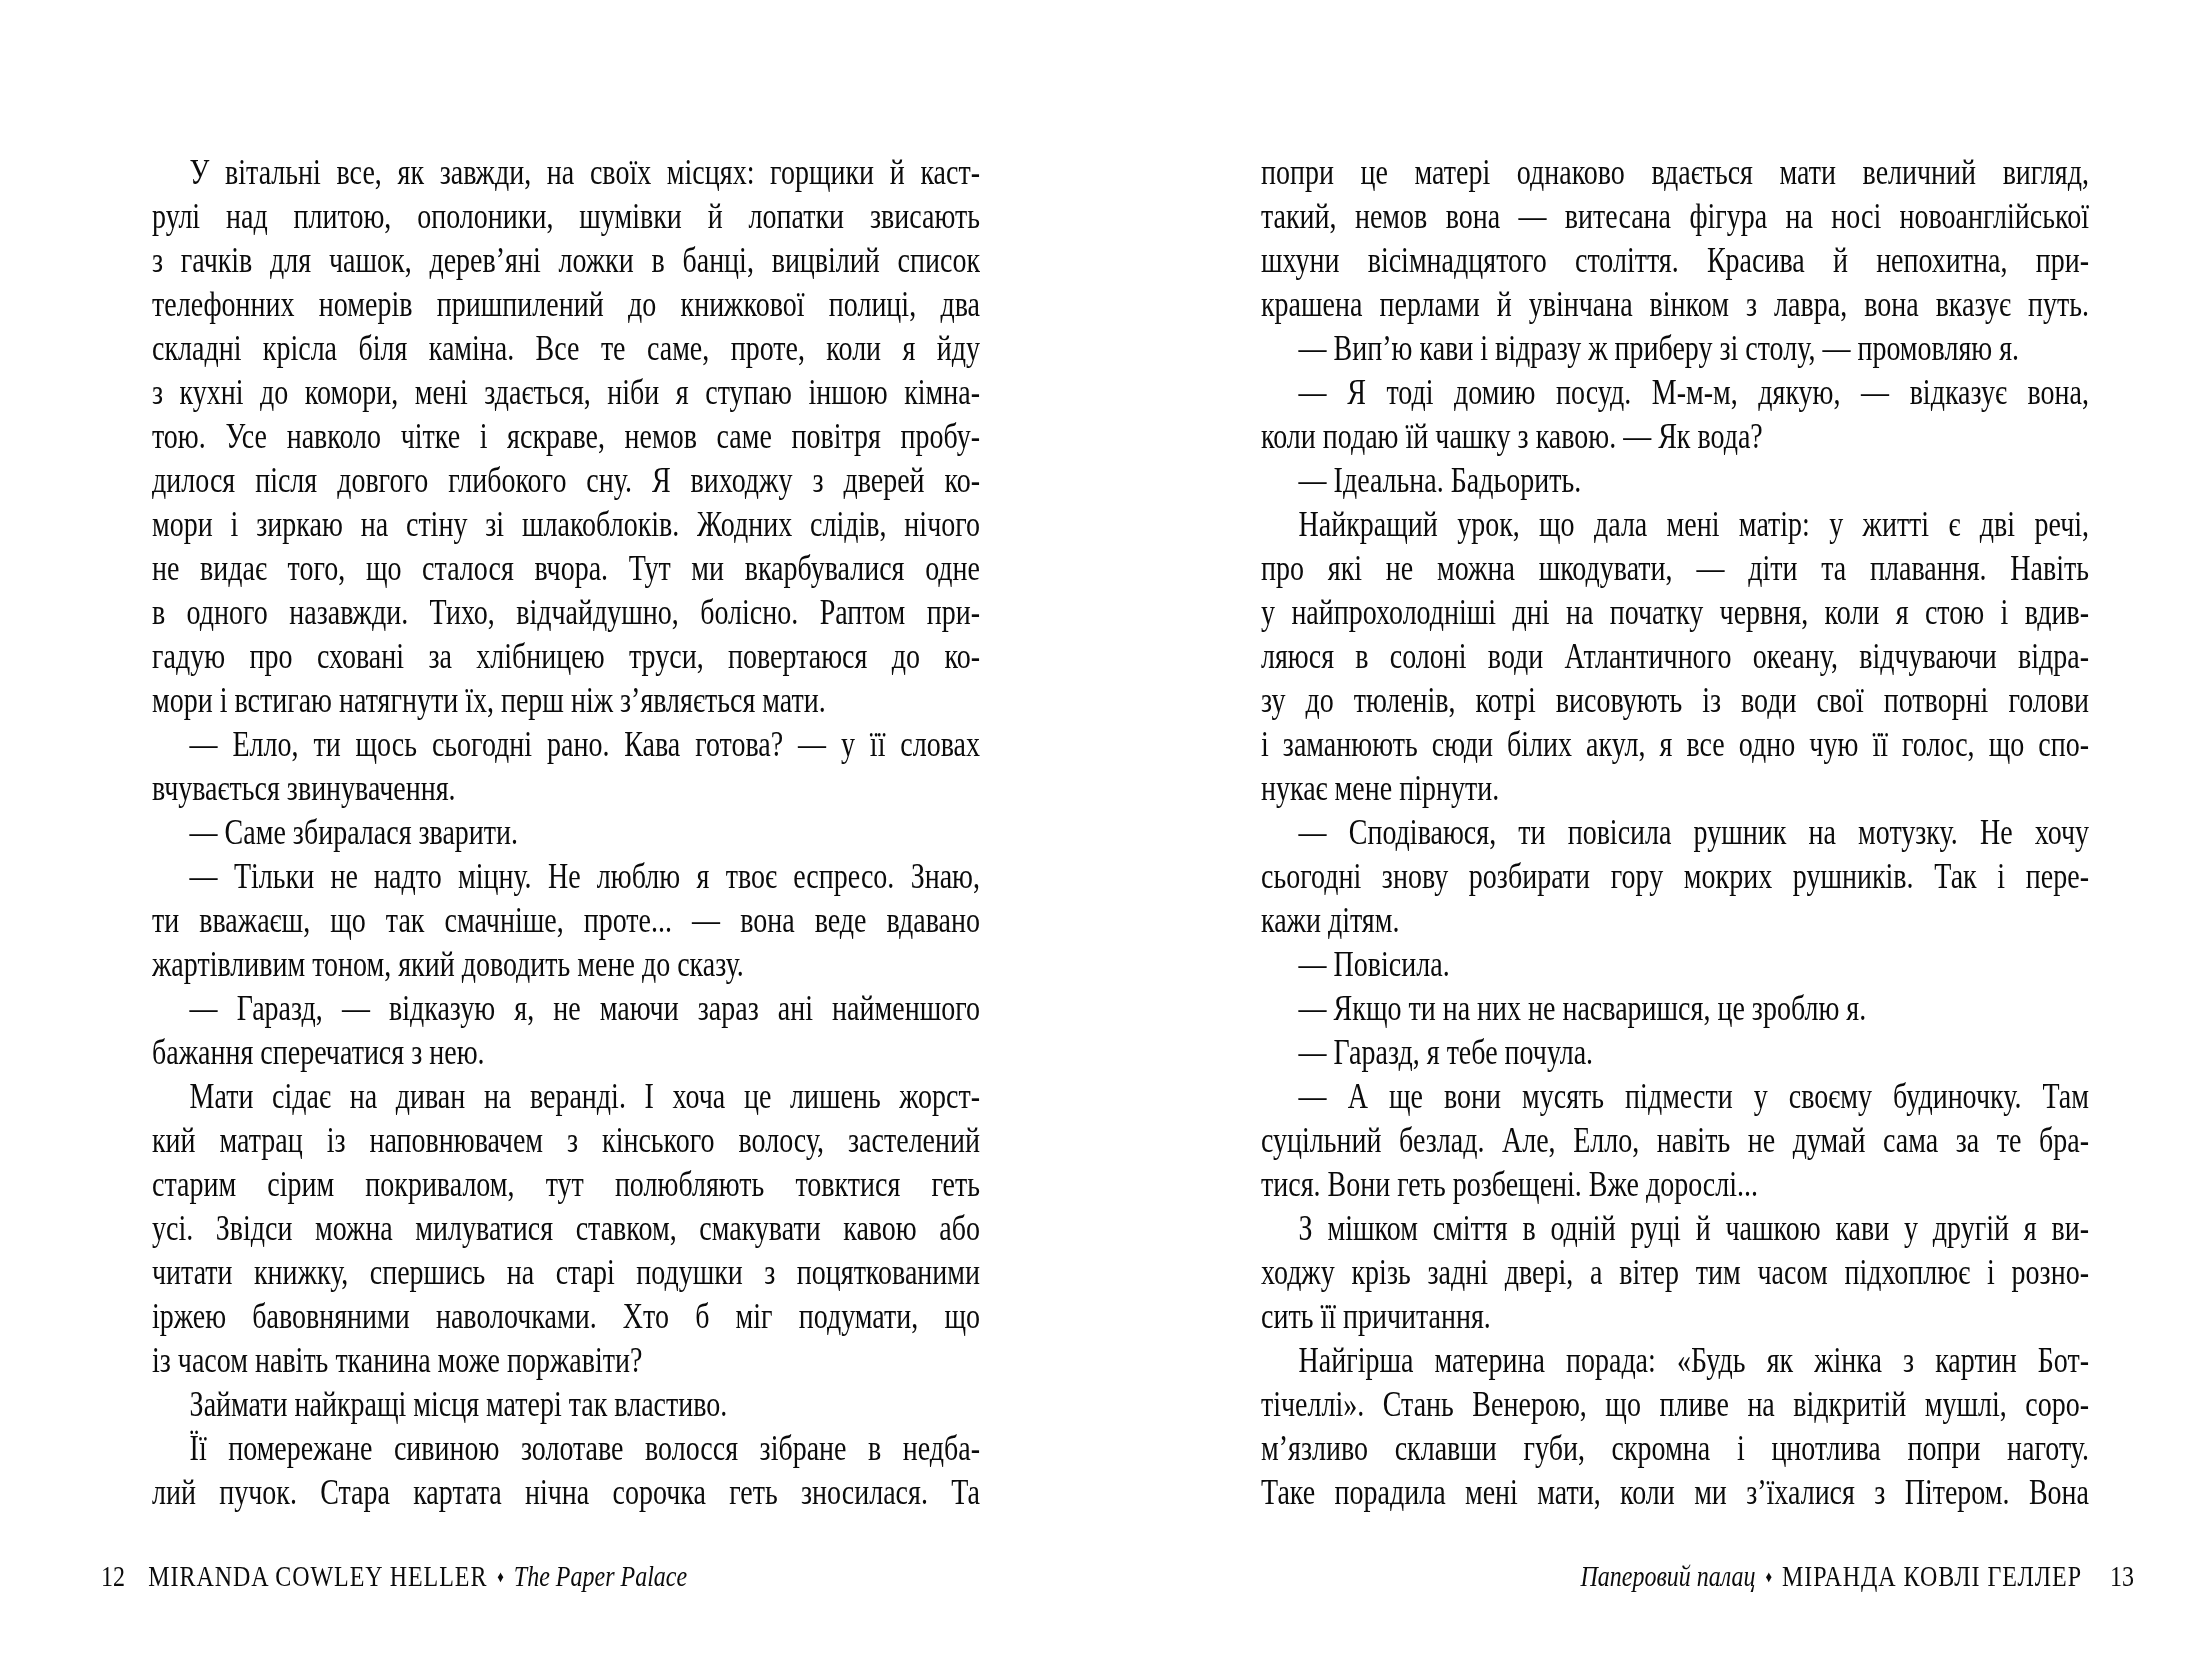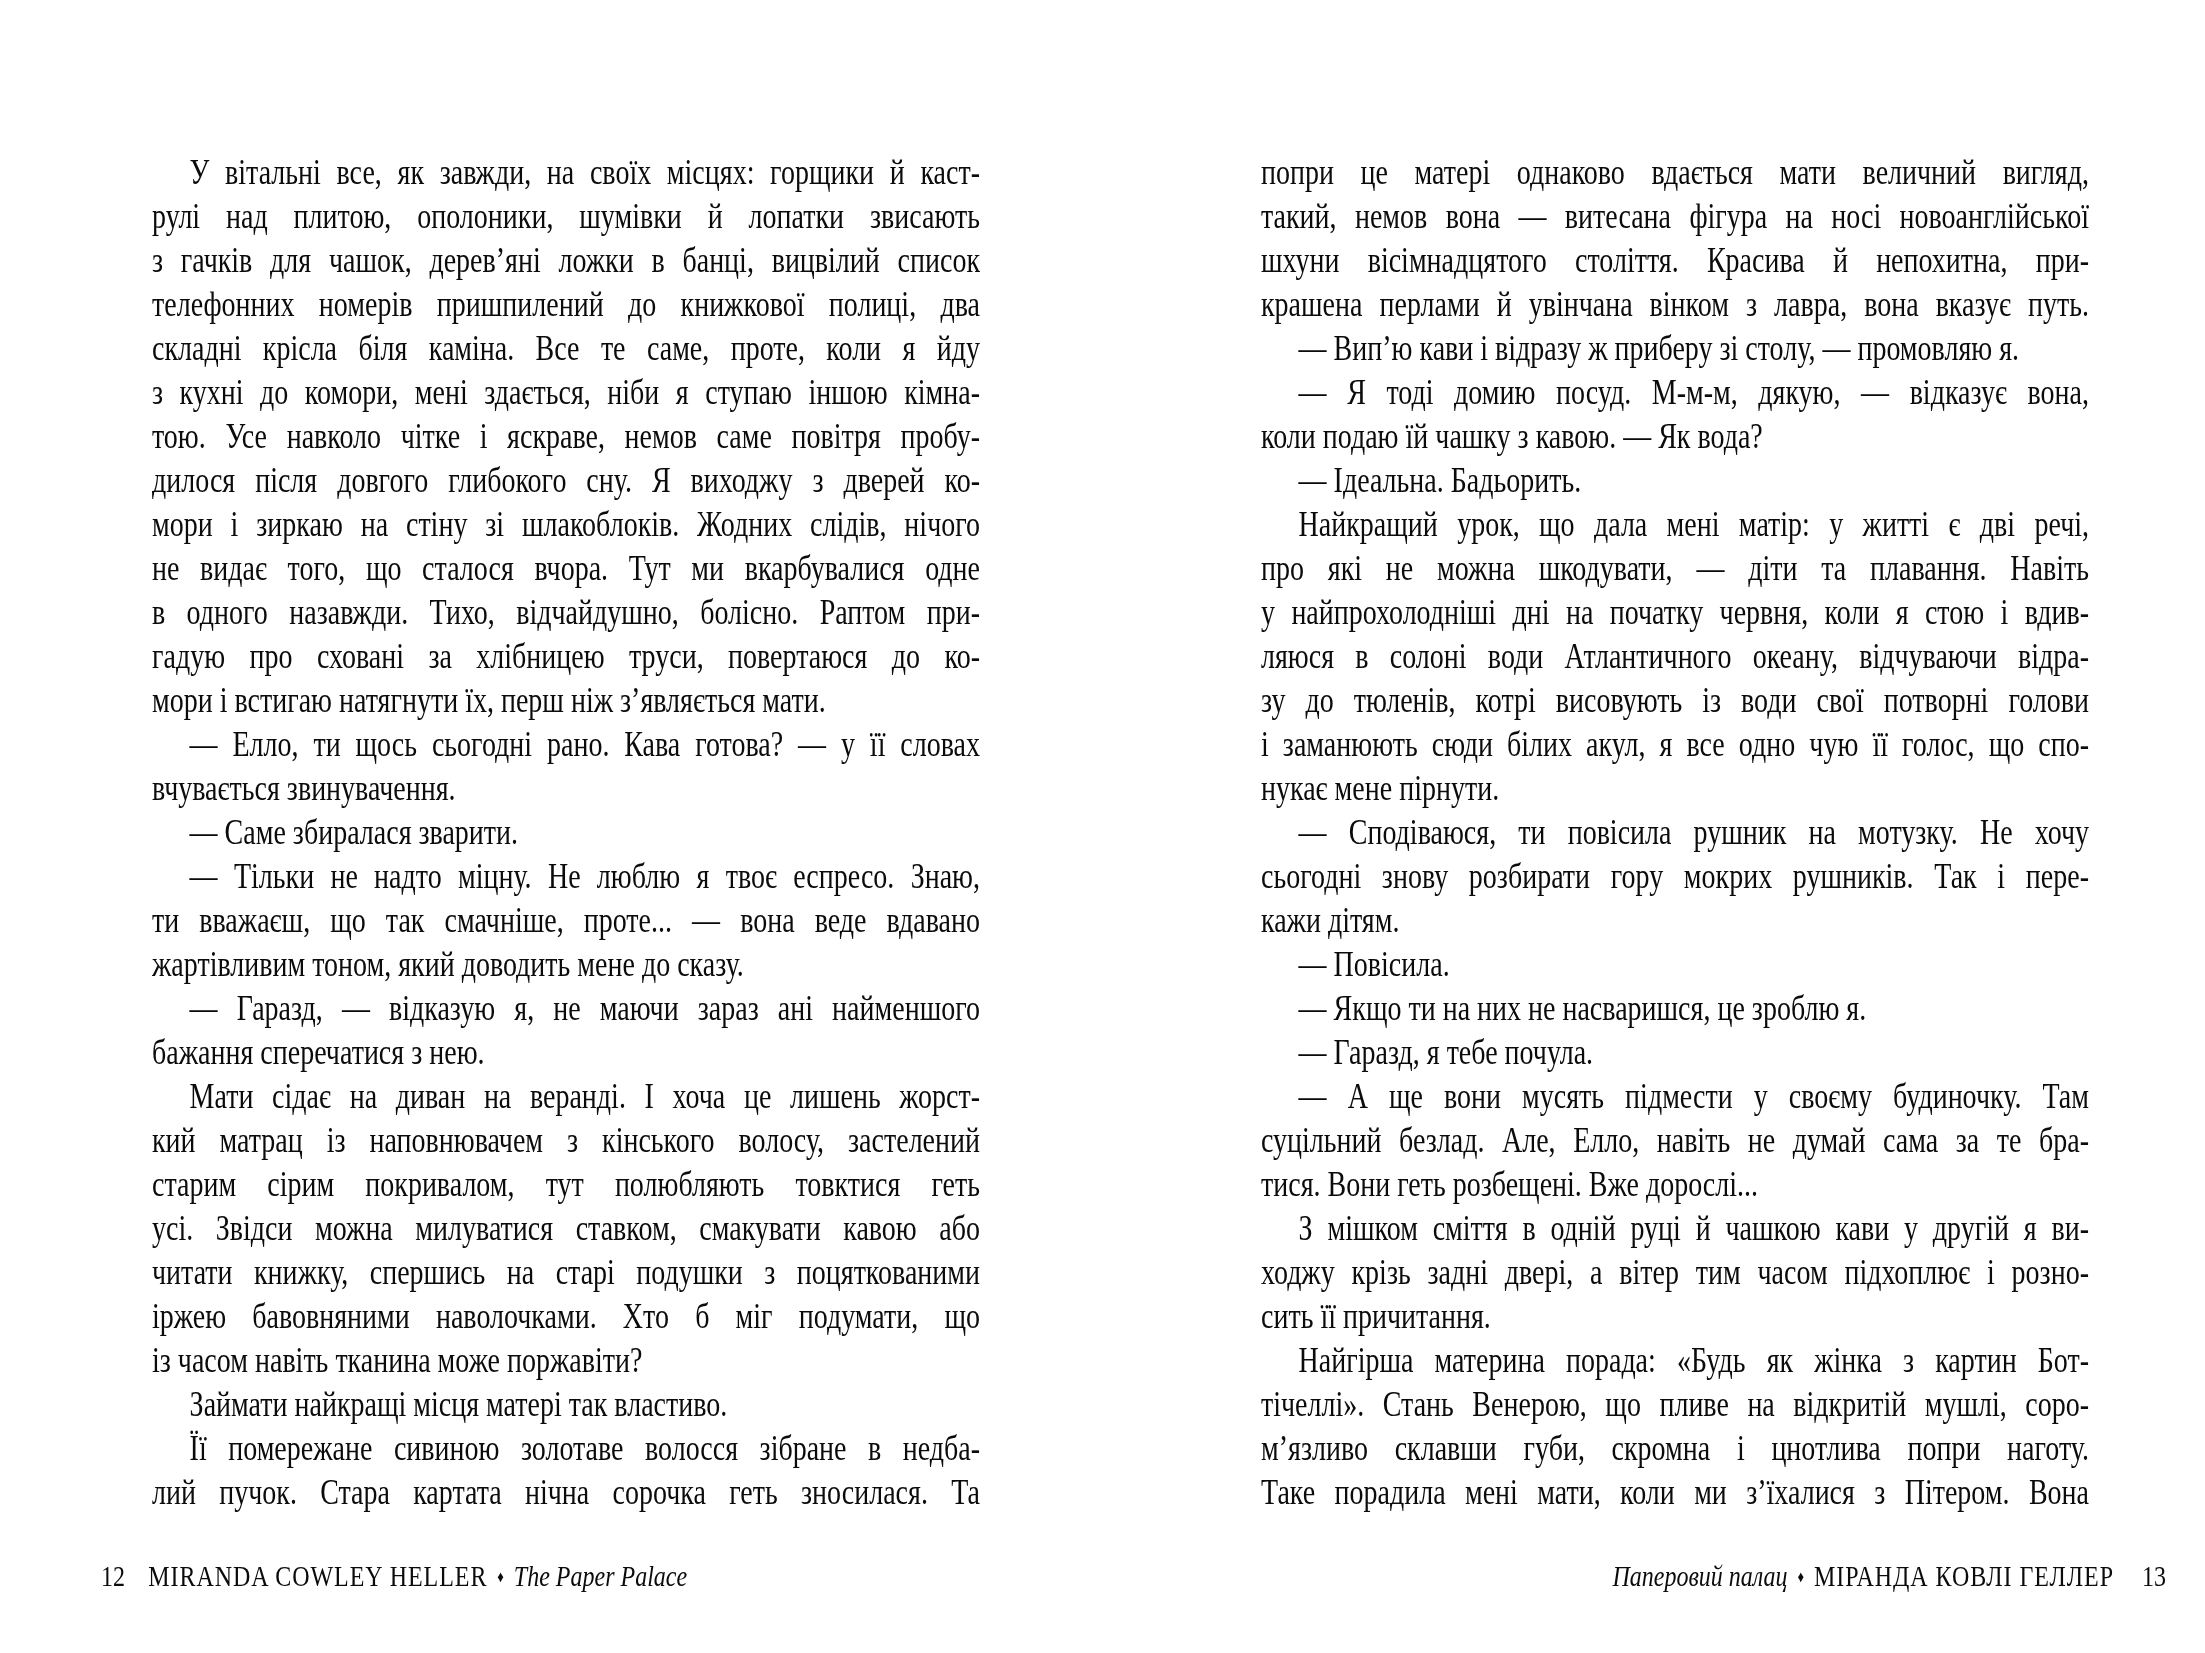--- a/index.html
+++ b/index.html
@@ -1,20 +1,20 @@
 <!DOCTYPE html>
 <html style="font-size:10px"><head>
 <meta charset="utf-8">
 <style>
   html,body{margin:0;padding:0;background:#dcdcdc;}
   .spread{
     position:relative;width:2205px;height:1654px;background:#ffffff;
     font-family:"Liberation Serif", serif;color:#0b0b0b;overflow:hidden;
   }
-  .page{position:absolute;top:0;height:100%;padding-left:32px;}
+  .page{position:absolute;top:0;height:100%;}
   #left-page{left:0;width:1102px;}
   #right-page{left:1134px;width:1103px;}
   .textblock{
     position:absolute;top:151px;width:1035px;
     transform:scaleX(0.8);transform-origin:0 0;
     font-size:35px;line-height:44px;
   }
   #left-text{left:152px;}
   #right-text{left:127px;}
   .ln{height:44px;text-align:justify;text-align-last:justify;overflow:hidden;}

